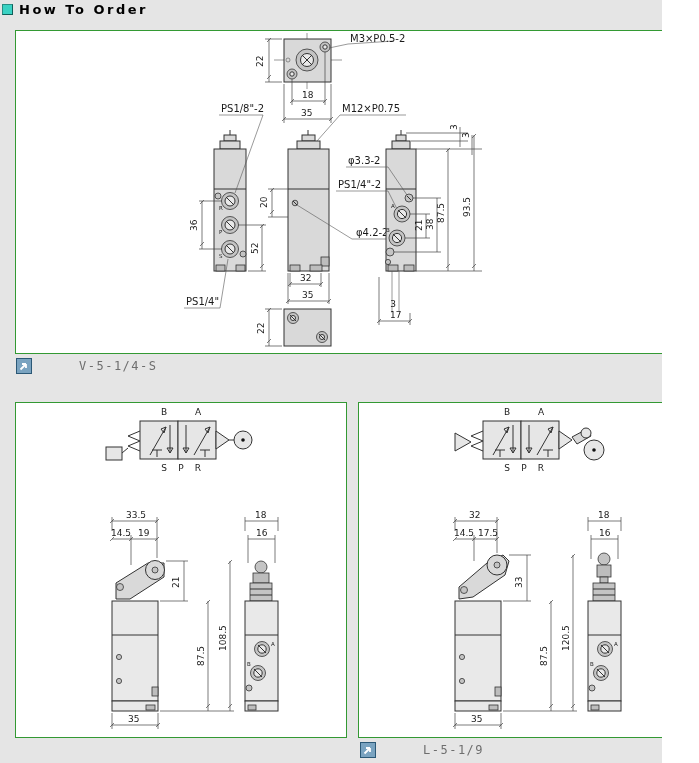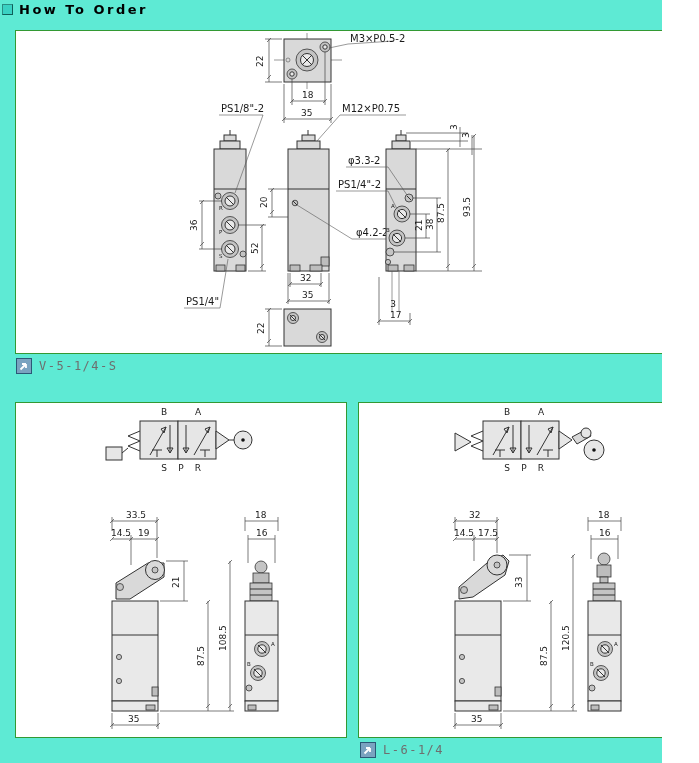--- a/index.html
+++ b/index.html
@@ -1,35 +1,35 @@
 <!DOCTYPE html>
 <html><head>
 <meta charset="utf-8">
 <style>
   html,body{margin:0;padding:0;background:#ffffff;}
-  .page{position:relative;width:662px;height:763px;background:#5eead4;
+  .page{position:relative;width:662px;height:763px;background:#e5e5e5;
         font-family:"DejaVu Sans", sans-serif;overflow:hidden;}
 
   
   .hdr{position:absolute;left:2px;top:2px;display:flex;align-items:center;gap:6px;}
   .hdr-bullet{width:9px;height:9px;background:#3ad2c3;border:1px solid #2a8d84;
               border-right-color:#0f5f58;border-bottom-color:#0f5f58;}
   .hdr-title{font-size:13px;font-weight:bold;color:#000;letter-spacing:2.5px;}
 
   
   .panel{position:absolute;border:1px solid #339933;background:#fff;}
   .panel-main{left:15px;top:30px;width:668px;height:322px;}
   .panel-left{left:15px;top:402px;width:330px;height:334px;}
   .panel-right{left:358px;top:402px;width:327px;height:334px;}
 
   
   .cap{position:absolute;display:flex;align-items:center;gap:7px;
        font-family:"DejaVu Sans Mono", monospace;font-size:12px;color:#6e6e6e;
        letter-spacing:1.5px;white-space:nowrap;}
-  .cap-code{margin-right:10px;}
+  .cap-code{margin-right:10px;margin-left:40px;}
   .cap-icon{width:14px;height:14px;flex:0 0 14px;background:#7aa3c0;
             border:1px solid #2b5876;display:flex;align-items:center;justify-content:center;}
 
   
   svg{display:block;}
   .ln{stroke:#333;stroke-width:1;fill:none;}
   .lnthin{stroke:#555;stroke-width:0.6;fill:none;}
   .dim{stroke:#444;stroke-width:0.7;fill:none;}
   .fillA{fill:#d9d9d9;stroke:#333;stroke-width:1;}
   .fillB{fill:#e9e9e9;stroke:#333;stroke-width:1;}
@@ -452,16 +452,16 @@
     </svg>
   </div>
 
 
   <div class="cap" style="left:360px;top:742px;">
     <span class="cap-icon">
       <svg width="10" height="10" viewBox="0 0 10 10">
           <path d="M1.5,8.5 L7,3 M7,3 h-4 M7,3 v4" stroke="#ffffff" stroke-width="1.8" fill="none"></path>
         </svg>
     </span>
-    <span class="cap-code">L-6-1/4</span>
+    <span class="cap-code">L-5-1/9</span>
   </div>
 
 </div>
 
 </body></html>

